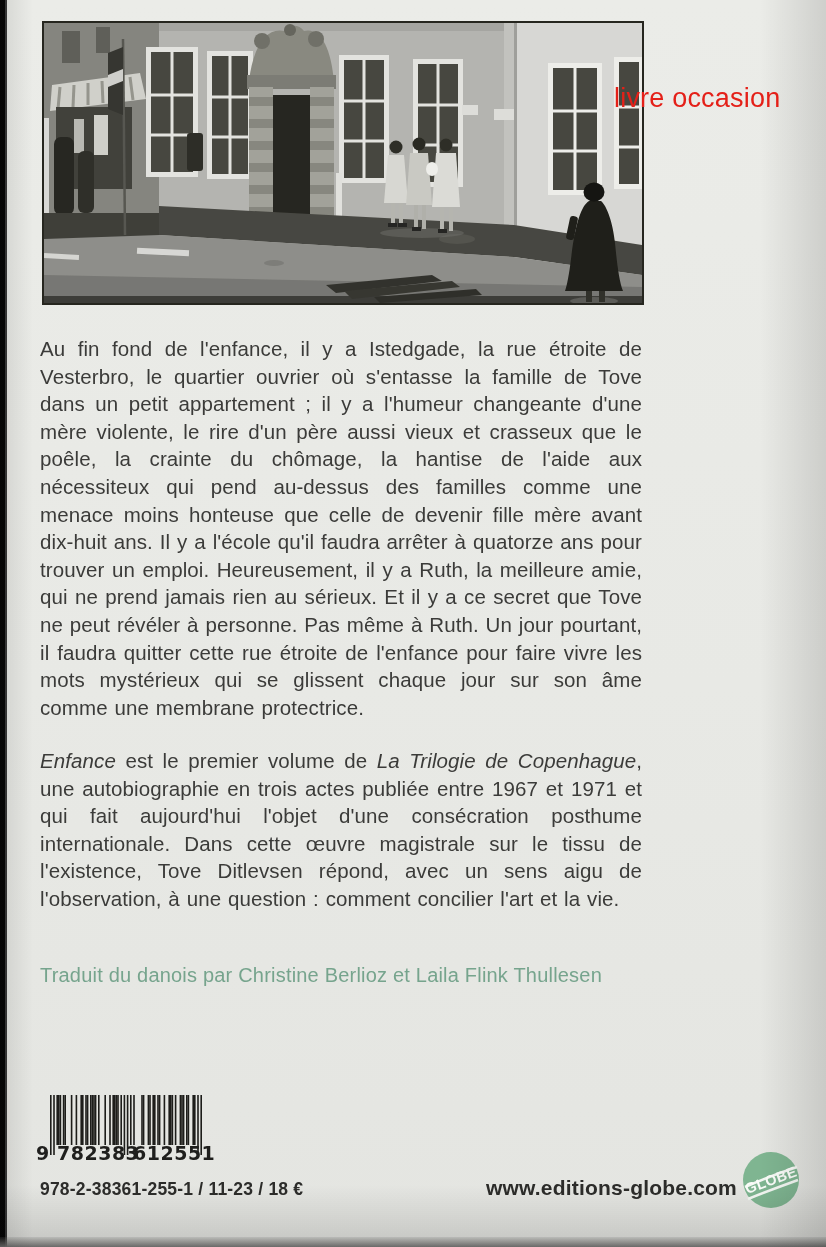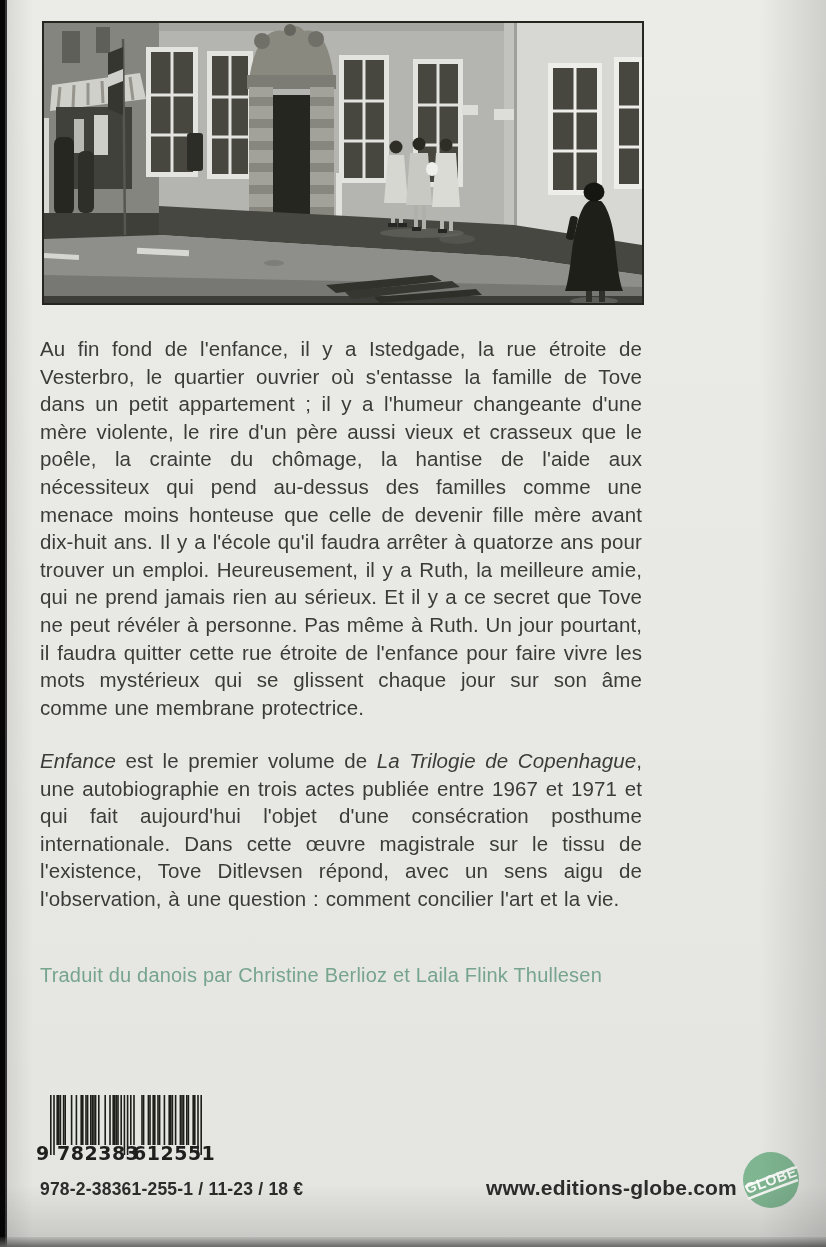--- a/index.html
+++ b/index.html
@@ -207,20 +207,21 @@
         <ellipse cx="550" cy="278" rx="24" ry="4" fill="#5a5a56"></ellipse>
         <path d="M545,178 C537,183 531,202 527,236 C525,252 523,262 521,268 L579,268 C575,258 573,240 571,220 C569,200 563,183 557,178 Z" fill="#1c1c17"></path>
         <ellipse cx="550" cy="169" rx="10.5" ry="9.5" fill="#12120e"></ellipse>
         <rect x="524" y="193" width="8" height="24" rx="3" fill="#1c1c17" transform="rotate(12 528 205)"></rect>
         <rect x="542" y="268" width="6" height="11" fill="#2e2e28"></rect>
         <rect x="555" y="268" width="6" height="11" fill="#2e2e28"></rect>
       </g>
     </svg>
   </figure>
 
+  <div class="occasion" style="color: rgb(228, 32, 24);">livre occasion</div>
 
   <p class="syn p1">Au fin fond de l'enfance, il y a Istedgade, la rue étroite de Vesterbro, le quartier ouvrier où s'entasse la famille de Tove dans un petit appartement ; il y a l'humeur changeante d'une mère violente, le rire d'un père aussi vieux et crasseux que le poêle, la crainte du chômage, la hantise de l'aide aux nécessiteux qui pend au-dessus des familles comme une menace moins honteuse que celle de devenir fille mère avant dix-huit ans. Il y a l'école qu'il faudra arrêter à quatorze ans pour trouver un emploi. Heureusement, il y a Ruth, la meilleure amie, qui ne prend jamais rien au sérieux. Et il y a ce secret que Tove ne peut révéler à personne. Pas même à Ruth. Un jour pourtant, il faudra quitter cette rue étroite de l'enfance pour faire vivre les mots mystérieux qui se glissent chaque jour sur son âme comme une membrane protectrice.</p>
   <p class="syn p2"><span class="italic">Enfance</span><span> est le premier volume de </span><span class="italic">La Trilogie de Copenhague</span><span>, une autobiographie en trois actes publiée entre 1967 et 1971 et qui fait aujourd'hui l'objet d'une consécration posthume internationale. Dans cette œuvre magistrale sur le tissu de l'existence, Tove Ditlevsen répond, avec un sens aigu de l'observation, à une question : comment concilier l'art et la vie.</span></p>
 
   <div class="translator" style="color: rgb(118, 164, 141);">Traduit du danois par Christine Berlioz et Laila Flink Thullesen</div>
 
   <div class="barcode">
     <svg id="barcode-bars" width="152" height="62">
         <rect x="0.00" y="0" width="1.60" height="60" fill="#1d1d1a"></rect>
         <rect x="3.20" y="0" width="1.60" height="60" fill="#1d1d1a"></rect>

